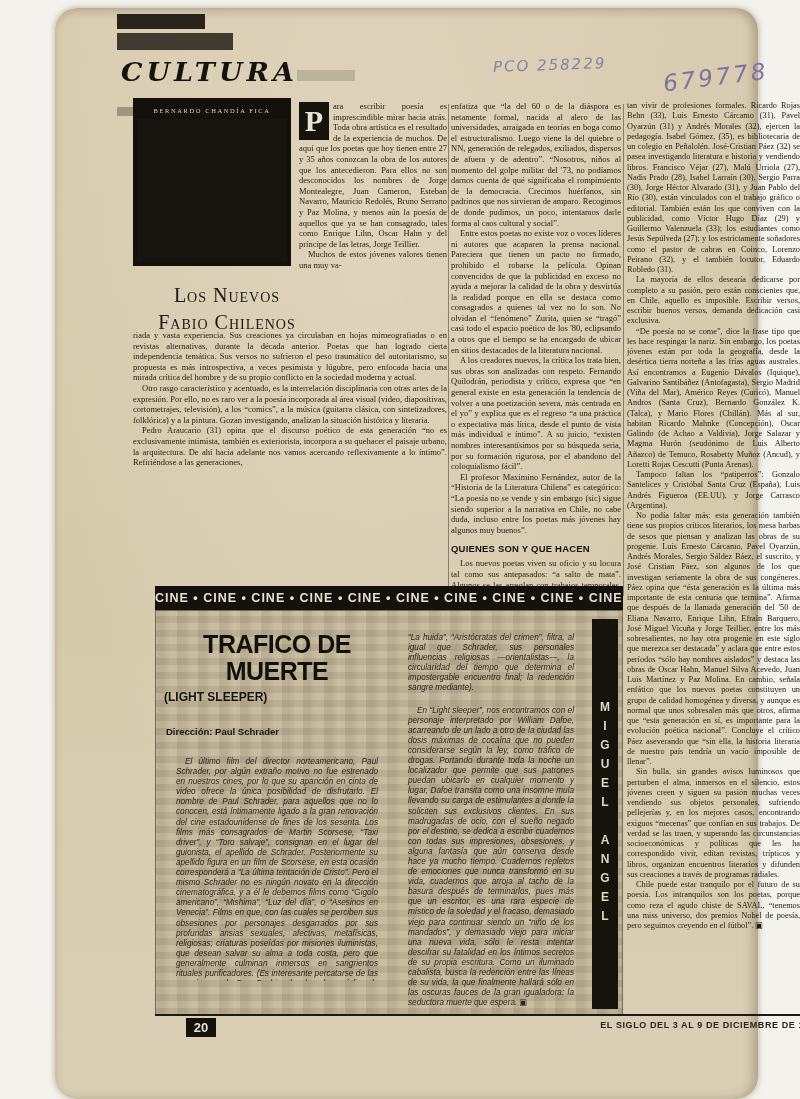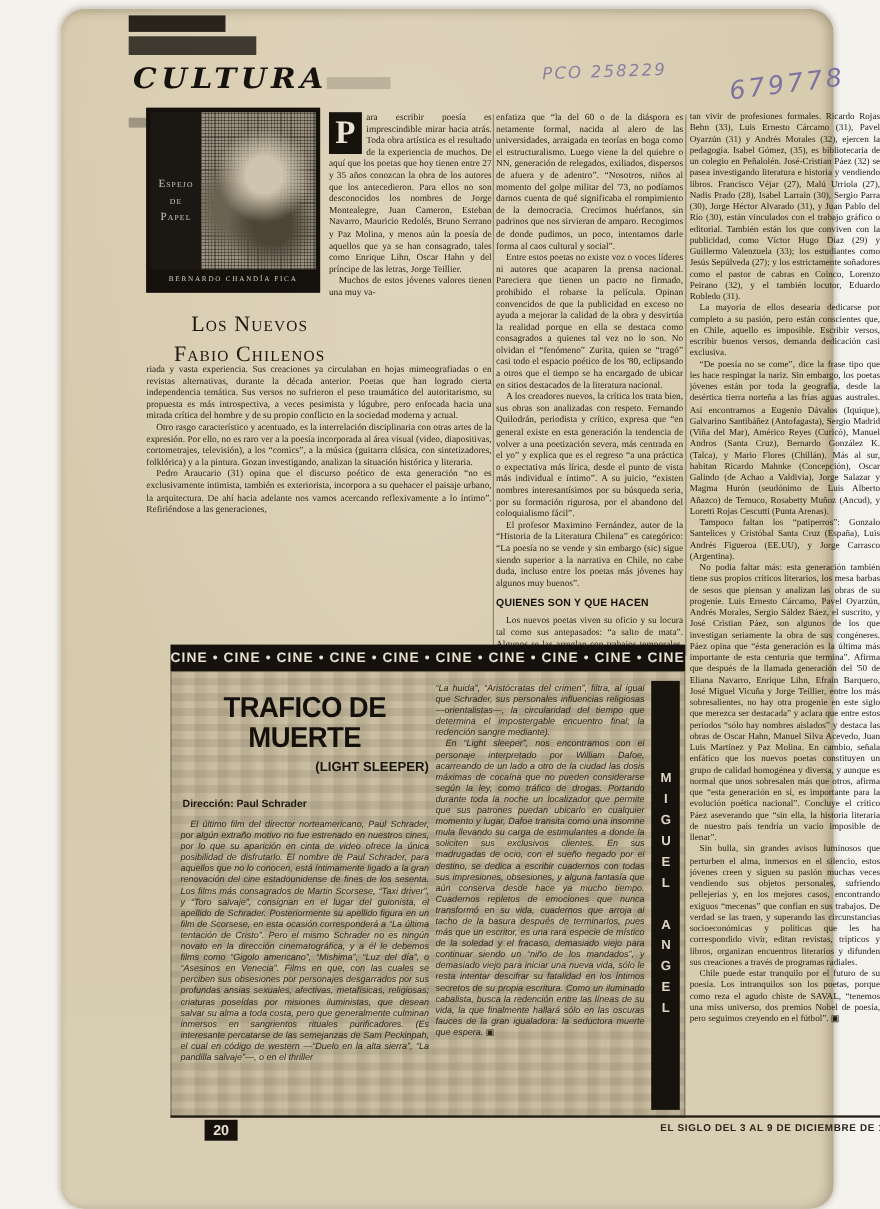--- a/index.html
+++ b/index.html
@@ -69,25 +69,25 @@
   .cine-box{position:absolute;left:100px;top:602px;width:468px;height:406px;box-sizing:border-box;
             border:1px solid rgba(40,32,20,.45);
             background:
               repeating-linear-gradient(0deg, rgba(80,70,50,.12) 0 7px, rgba(0,0,0,0) 7px 14px),
               repeating-linear-gradient(90deg, rgba(80,70,50,.12) 0 7px, rgba(0,0,0,0) 14px 21px),
               repeating-linear-gradient(90deg, rgba(255,255,255,.05) 0 2px, rgba(0,0,0,0) 2px 26px),
               #c9bda1;}
   .cine-left{position:absolute;left:8px;top:20px;width:226px;}
   .cine-title{margin:0;text-align:center;font:700 25px/26px "Liberation Sans","DejaVu Sans",sans-serif;
               letter-spacing:-.5px;color:#14100b;transform:scaleY(1.05);}
-  .cine-sub{margin:8px 0 16px 0;text-align:right;font:700 12px/13px "Liberation Sans",sans-serif;color:#17130d;}
+  .cine-sub{margin:8px 0 16px 0;text-align:left;font:700 12px/13px "Liberation Sans",sans-serif;color:#17130d;}
   .cine-dir{margin:22px 0 8px 2px;font:700 9.5px/11px "Liberation Sans",sans-serif;color:#1b1610;}
   .cine-body{text-align:justify;color:#2b241a;
              font:italic 8.2px/10.1px "Liberation Sans","DejaVu Sans",sans-serif;overflow:hidden;}
-  .cine-body p{margin:0;text-indent:9px;font-style:italic;}
+  .cine-body p{margin:12px;text-indent:9px;font-style:italic;}
   .cine-left .cine-body{height:236px;}
   .cine-right{position:absolute;left:240px;top:10px;width:190px;height:388px;}
   .cine-byline{position:absolute;left:436px;top:8px;width:26px;height:390px;background:#16120c;
                color:#ddd6c3;writing-mode:vertical-rl;text-orientation:upright;
                font:700 12px/26px "Liberation Sans","DejaVu Sans",sans-serif;
                letter-spacing:5px;text-align:center;overflow:hidden;}
   
   .foot-rule{position:absolute;left:100px;top:1006px;width:666px;height:2px;background:#1e1912;}
   .page-num{position:absolute;left:131px;top:1010px;width:30px;height:19px;background:#15110b;
             color:#e8e2d1;font:700 13px/19px "Liberation Sans",sans-serif;text-align:center;}
@@ -104,26 +104,20 @@
     <div class="glitch g1"></div>
     <div class="glitch g2"></div>
     <div class="glitch g3"></div>
     <div class="glitch g4"></div>
 
     <h1 class="masthead">CULTURA</h1>
     <span class="hand hand1">PCO 258229</span>
     <span class="hand hand2">679778</span>
 
     <div class="book">
-      <div class="book-row">
-        <div class="book-spine">Espejo
-de
-Papel</div>
-        <div class="book-photo"></div>
-      </div>
       <div class="book-band">BERNARDO CHANDÍA FICA</div>
     </div>
 
     <h2 class="headline"><span>Los Nuevos</span><br><span>Fabio Chilenos</span></h2>
 
     <div class="col colA">
       <p class="lead"><span class="dropcap">P</span><span>ara escribir poesía es imprescindible mirar hacia atrás. Toda obra artística es el resultado de la experiencia de muchos. De aquí que los poetas que hoy tienen entre 27 y 35 años conozcan la obra de los autores que los antecedieron. Para ellos no son desconocidos los nombres de Jorge Montealegre, Juan Cameron, Esteban Navarro, Mauricio Redolés, Bruno Serrano y Paz Molina, y menos aún la poesía de aquellos que ya se han consagrado, tales como Enrique Lihn, Oscar Hahn y del príncipe de las letras, Jorge Teillier.</span></p>
       <div>
           <p>Muchos de estos jóvenes valores tienen una muy va-</p>
         </div>

